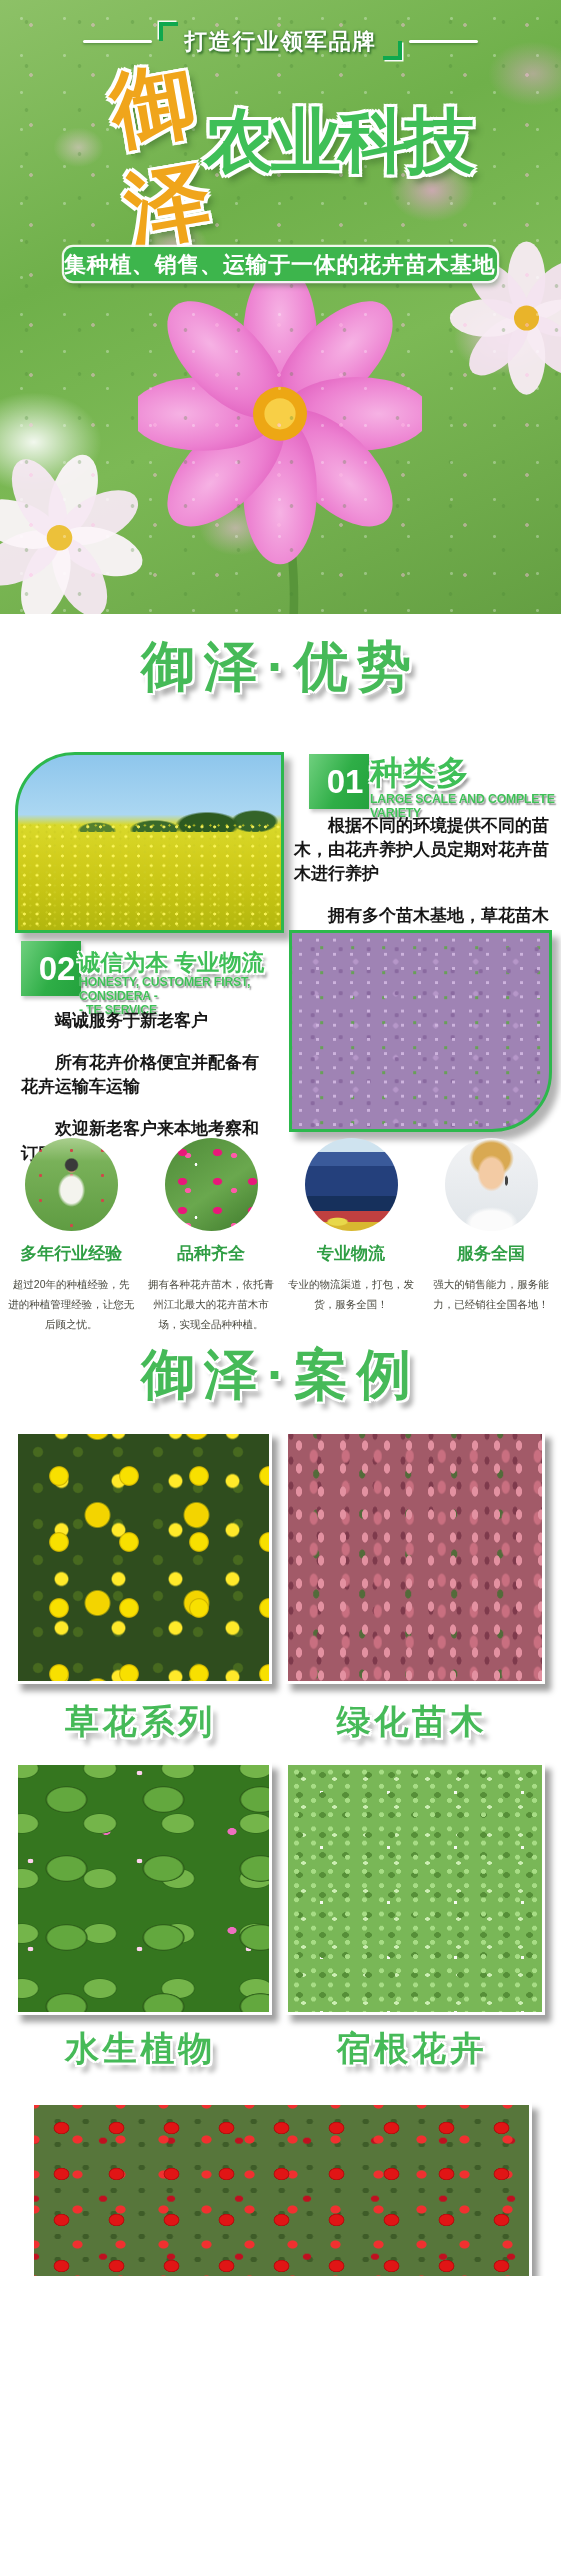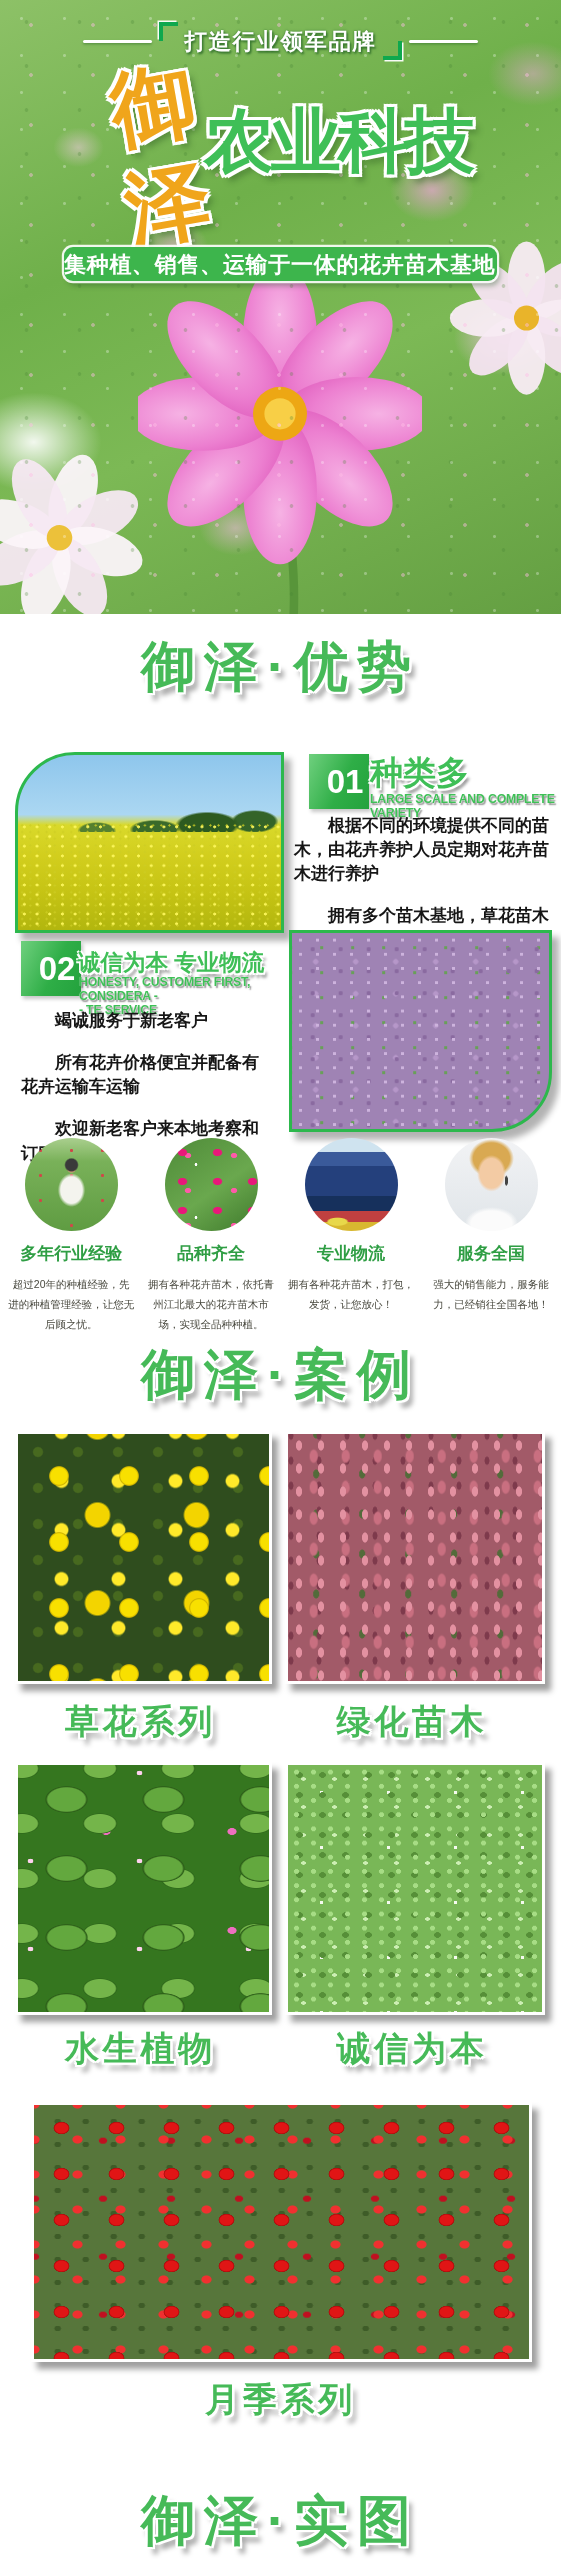--- a/index.html
+++ b/index.html
@@ -1,17 +1,17 @@
 <!DOCTYPE html>
 <html style="font-size:12px"><head>
 <meta charset="utf-8">
 <style>
   html,body{margin:0;padding:0;background:#fff;}
   .page{
-    position:relative;width:561px;height:2576px;margin:0 auto;overflow:hidden;
+    position:relative;width:561px;height:2276px;margin:0 auto;overflow:hidden;
     background:#fff;font-family:"Liberation Sans","DejaVu Sans",sans-serif;
   }
   
   .hero{
     position:absolute;left:0;top:0;width:561px;height:614px;overflow:hidden;
     background:
       radial-gradient(97px 71px at 6% 72%, rgba(255,255,255,.9), rgba(255,255,255,0) 70%),
       radial-gradient(71px 52px at 90% 55%, rgba(246,198,232,.85), rgba(246,198,232,0) 72%),
       radial-gradient(60px 45px at 77% 31%, rgba(238,165,216,.7), transparent 70%),
       radial-gradient(49px 36px at 31% 40%, rgba(240,175,222,.55), transparent 70%),
@@ -325,40 +325,40 @@
       <div class="feature-desc">超过20年的种植经验，先进的种植管理经验，让您无后顾之忧。</div>
     </div>
     <div class="feature" style="left:145px;">
       <div class="feature-circle c-variety"></div>
       <div class="feature-title">品种齐全</div>
       <div class="feature-desc">拥有各种花卉苗木，依托青州江北最大的花卉苗木市场，实现全品种种植。</div>
     </div>
     <div class="feature" style="left:285px;">
       <div class="feature-circle c-logistics"></div>
       <div class="feature-title">专业物流</div>
-      <div class="feature-desc">拥有各种花卉苗木，打包，发货，让您放心！</div>
+      <div class="feature-desc">专业的物流渠道，打包，发货，服务全国！</div>
     </div>
     <div class="feature" style="left:425px;">
       <div class="feature-circle c-service"></div>
       <div class="feature-title">服务全国</div>
       <div class="feature-desc">强大的销售能力，服务能力，已经销往全国各地！</div>
     </div>
   </div>
 
   <h2 class="big-title outline-white" style="top:1346px;">御泽·案例</h2>
 
   <div class="gphoto g1 ph-marigold"></div>
   <div class="gphoto g2 ph-barberry"></div>
   <p class="glabel outline-white gl1">草花系列</p>
   <p class="glabel outline-white gl2">绿化苗木</p>
 
   <div class="gphoto g3 ph-lily"></div>
   <div class="gphoto g4 ph-groundcover"></div>
   <p class="glabel outline-white gl3">水生植物</p>
-  <p class="glabel outline-white gl4">诚信为本</p>
+  <p class="glabel outline-white gl4">宿根花卉</p>
 
   <div class="gphoto g5 ph-roses"></div>
   <p class="glabel outline-white gl5">月季系列</p>
 
   <h2 class="big-title outline-white" style="top:2492px;">御泽·实图</h2>
 
 </div>
 
 
 </body></html>

